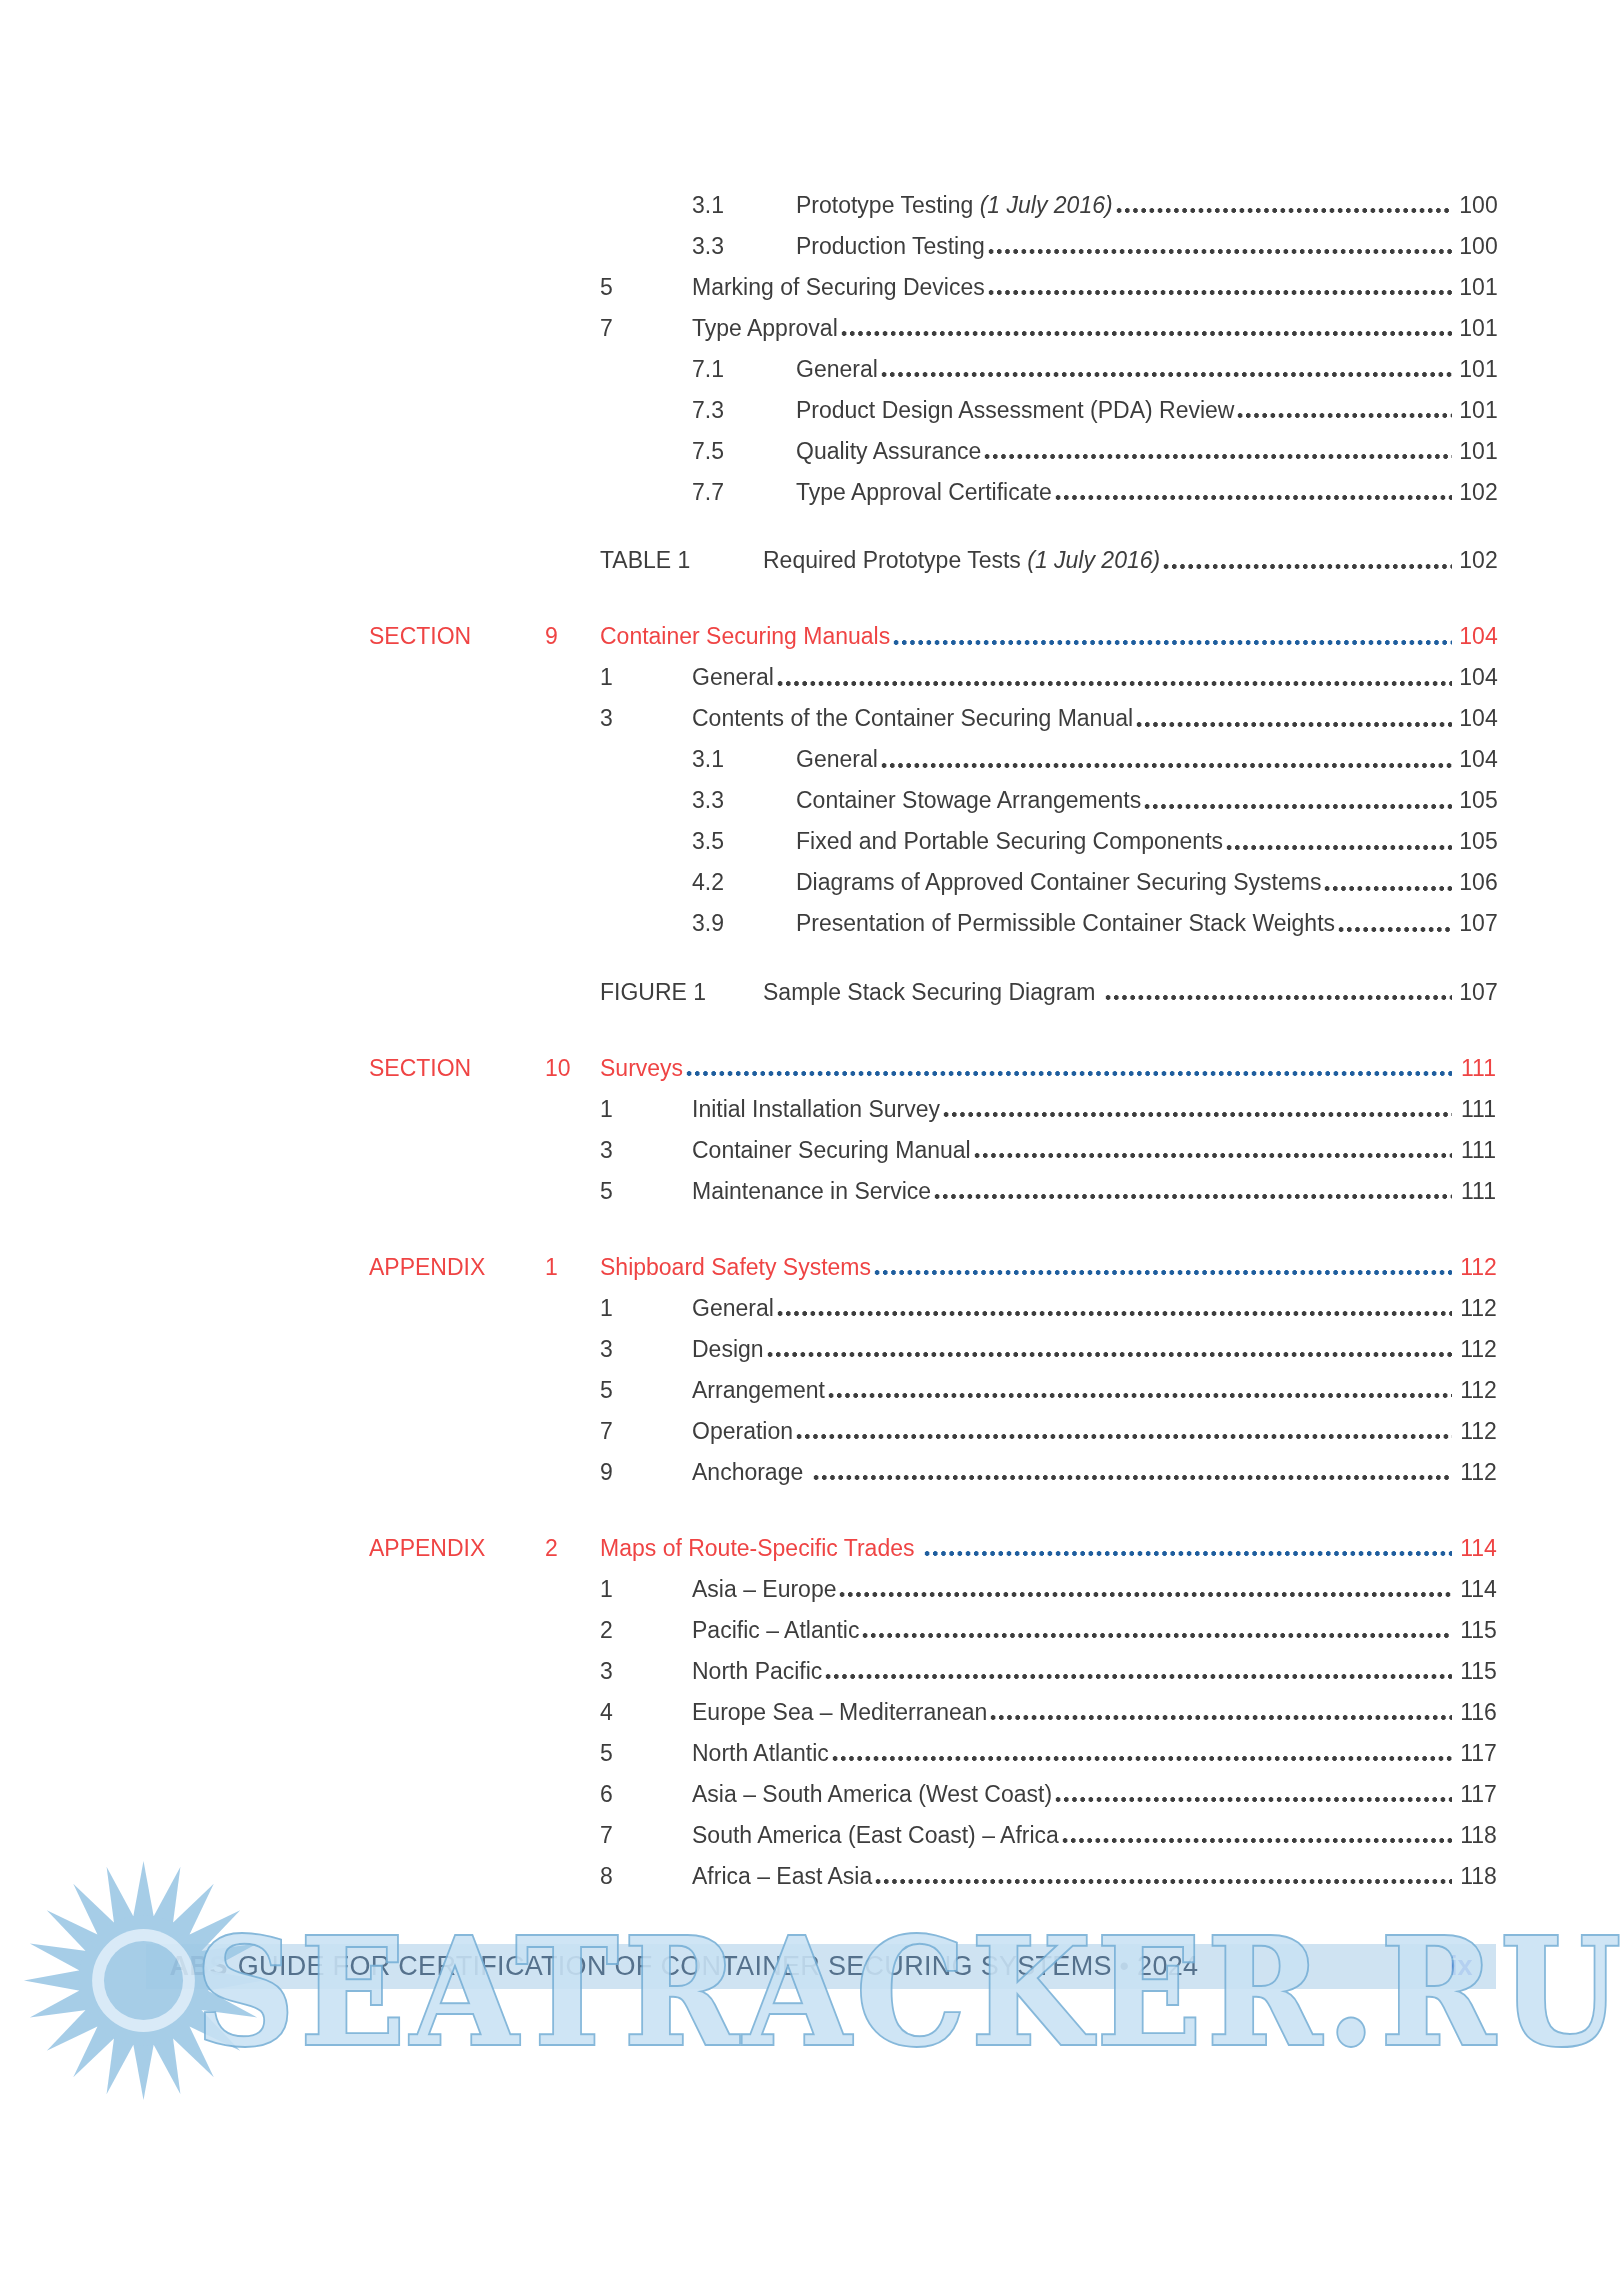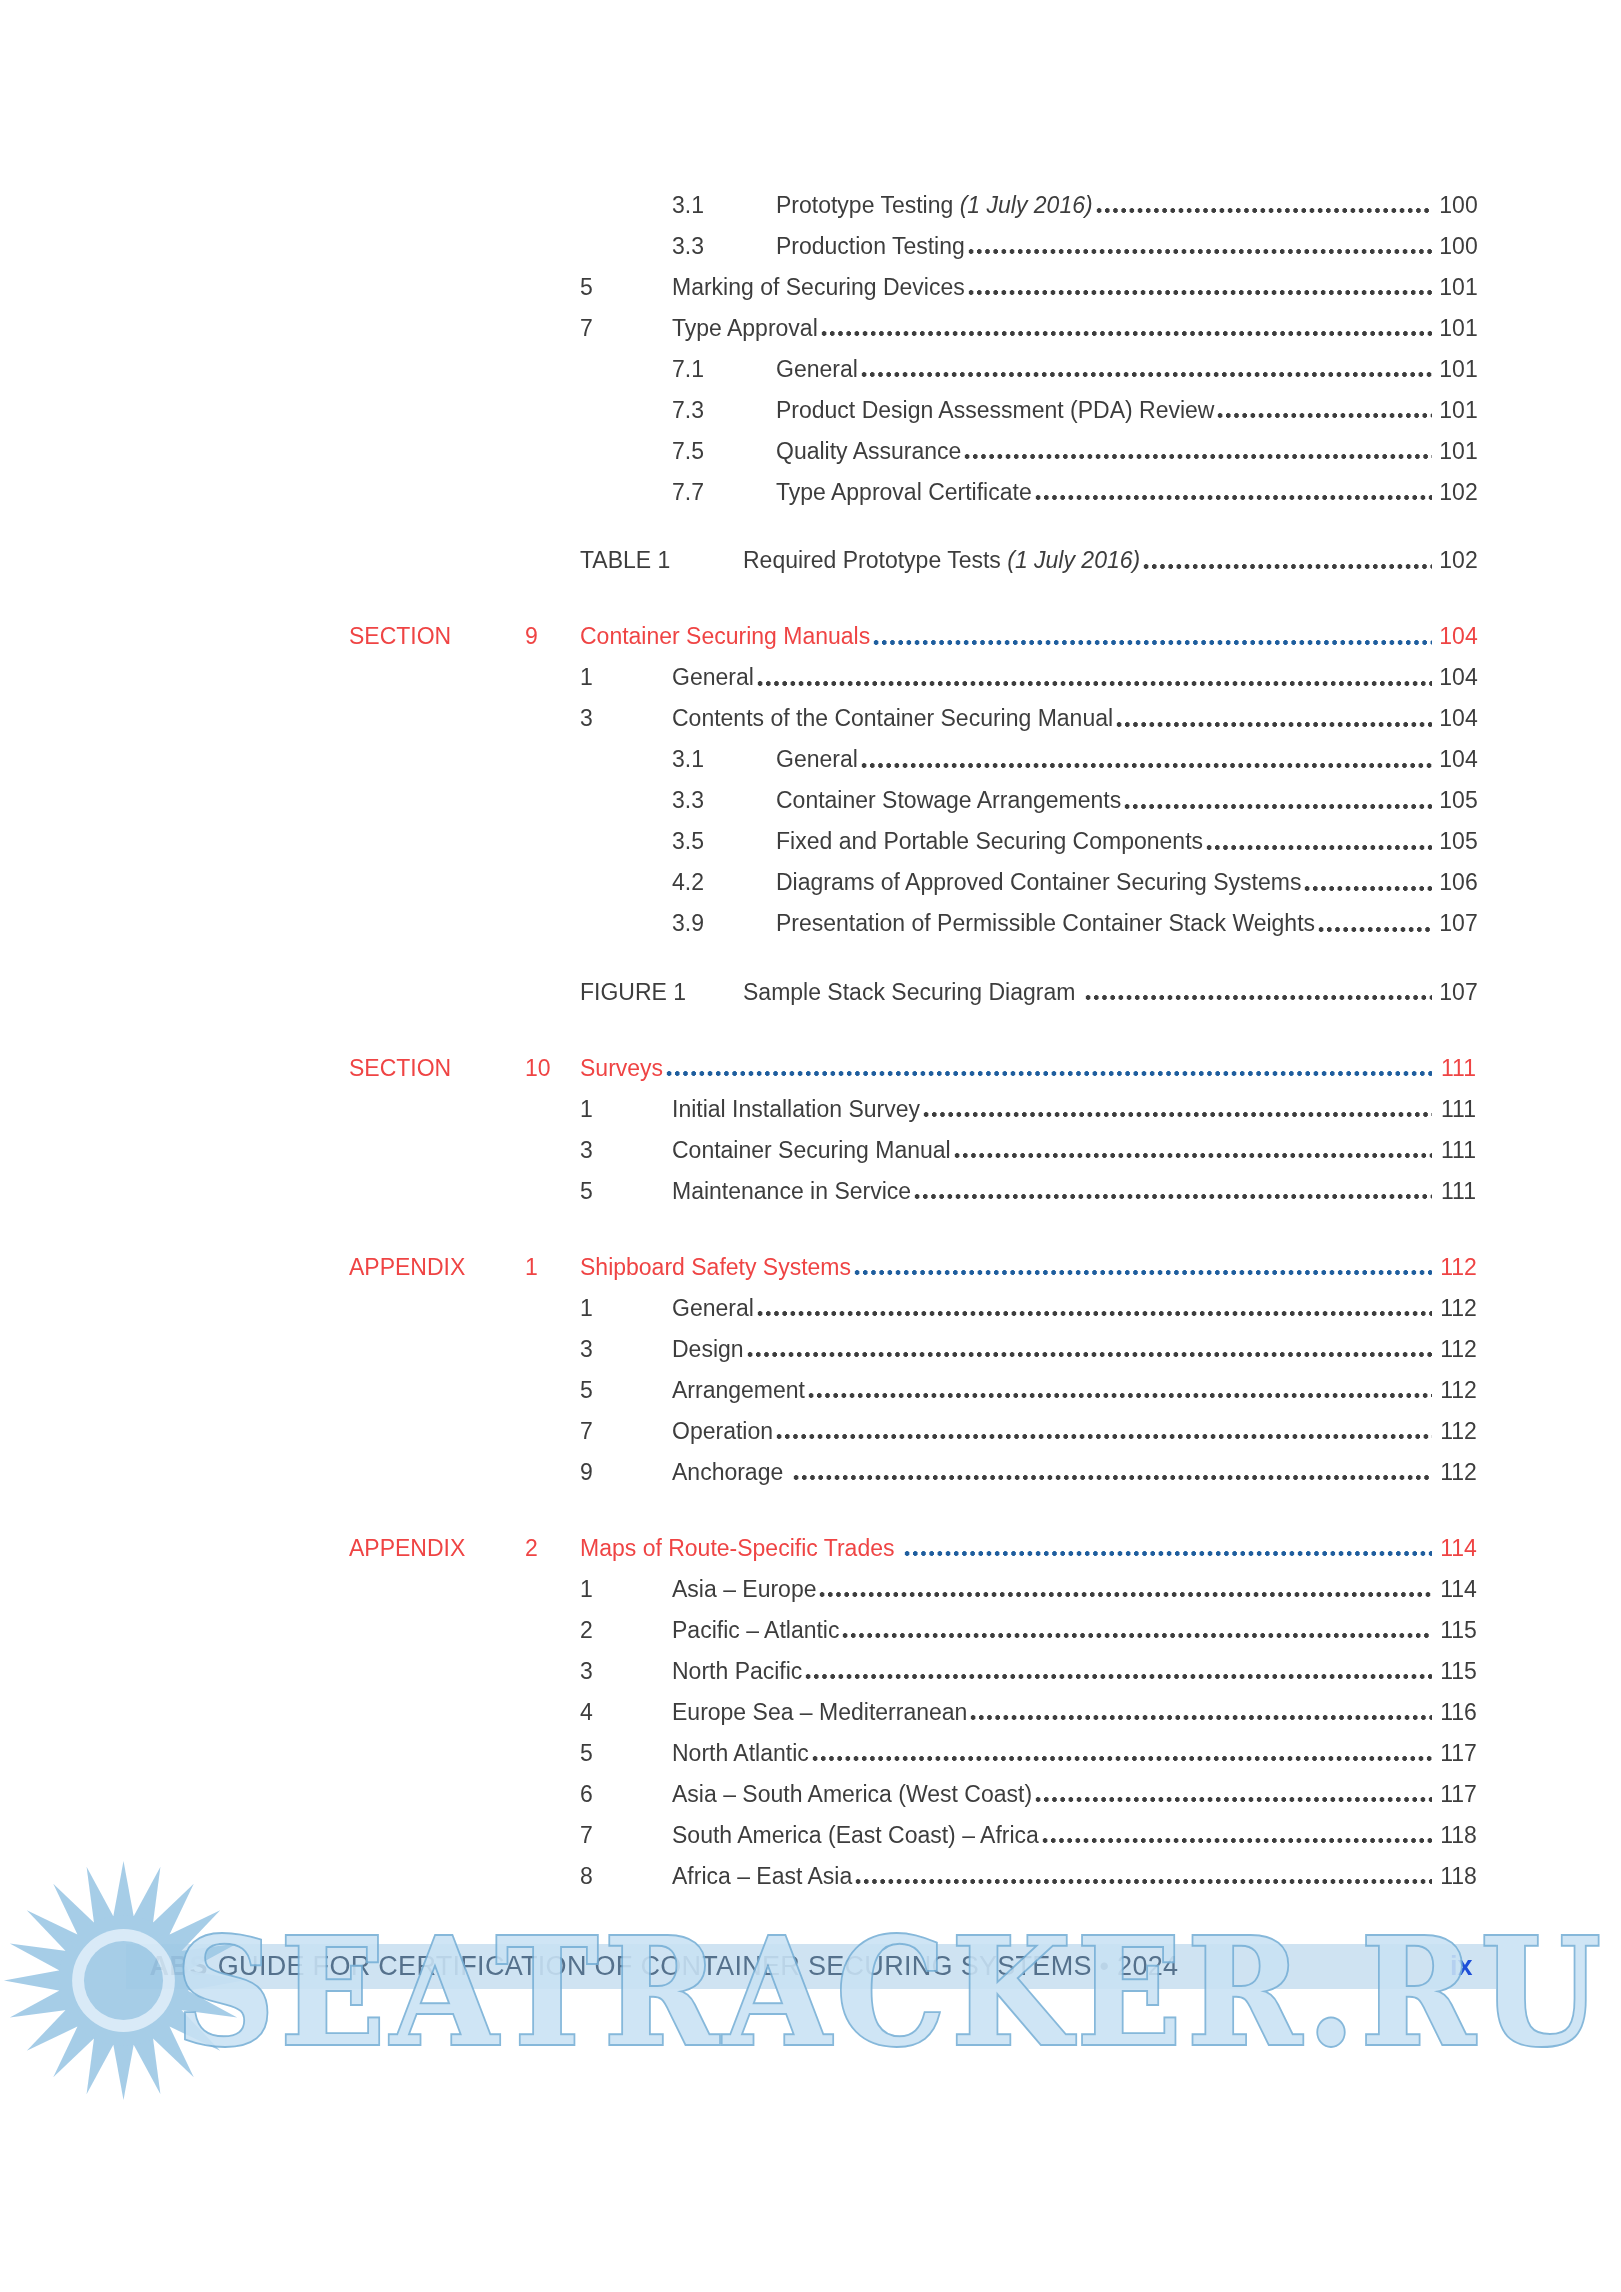--- a/index.html
+++ b/index.html
@@ -3,21 +3,21 @@
 <meta charset="utf-8">
 <style>
   * { margin:0; padding:0; box-sizing:border-box; }
   html, body { width:1621px; height:2293px; }
   body {
     background:#ffffff;
     font-family:"Liberation Sans", sans-serif;
     position:relative;
     overflow:hidden;
   }
-  .page-root { position:absolute; inset:0; background:#fff; }
+  .page-root { position:absolute; inset:0; background:#fff;margin-left:20px; }
 
   
   .content { position:absolute; left:349px; top:178px; width:1133px; }
   .row {
     display:flex; align-items:flex-end;
     height:41px; font-size:23px; color:#3d3d3d;
   }
   .row > span { line-height:1.18; white-space:pre; }
   .label { flex:0 0 auto; }
   .num   { flex:0 0 auto; }

